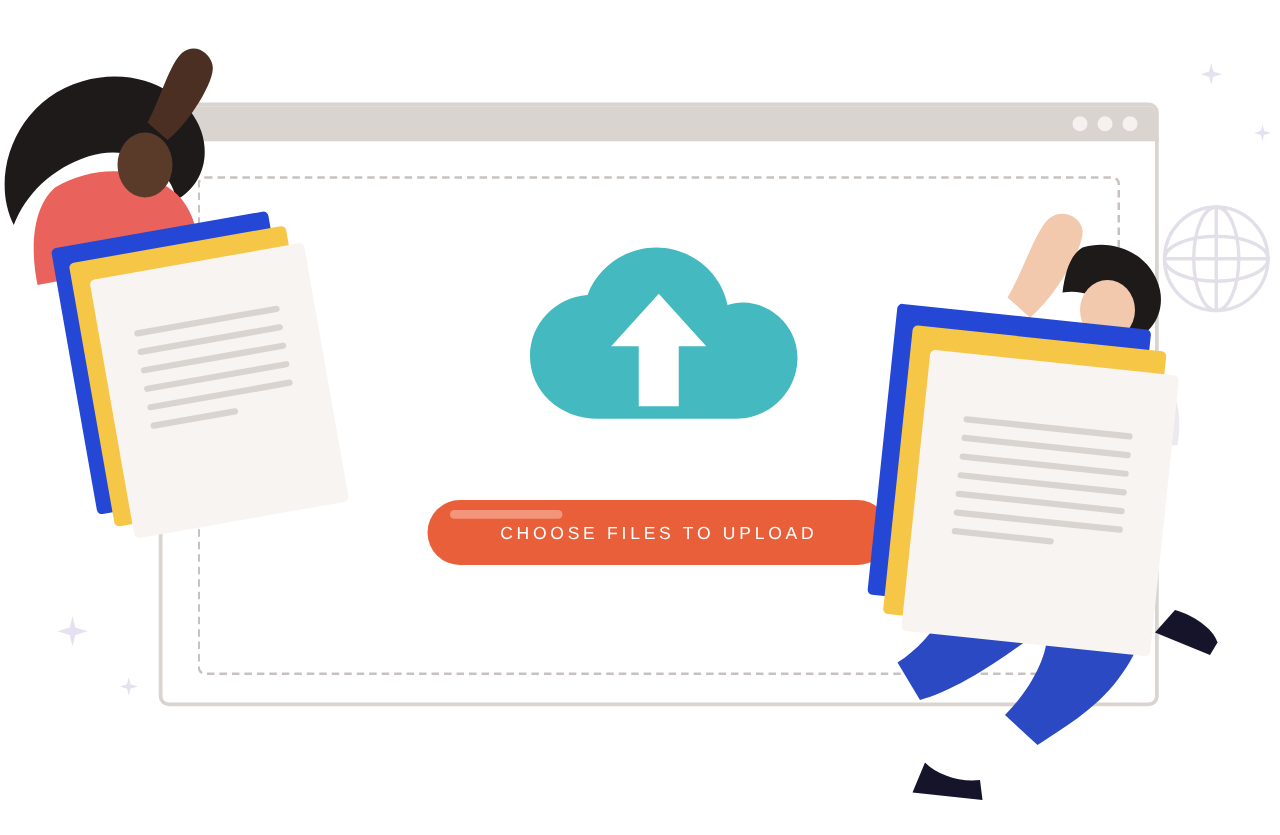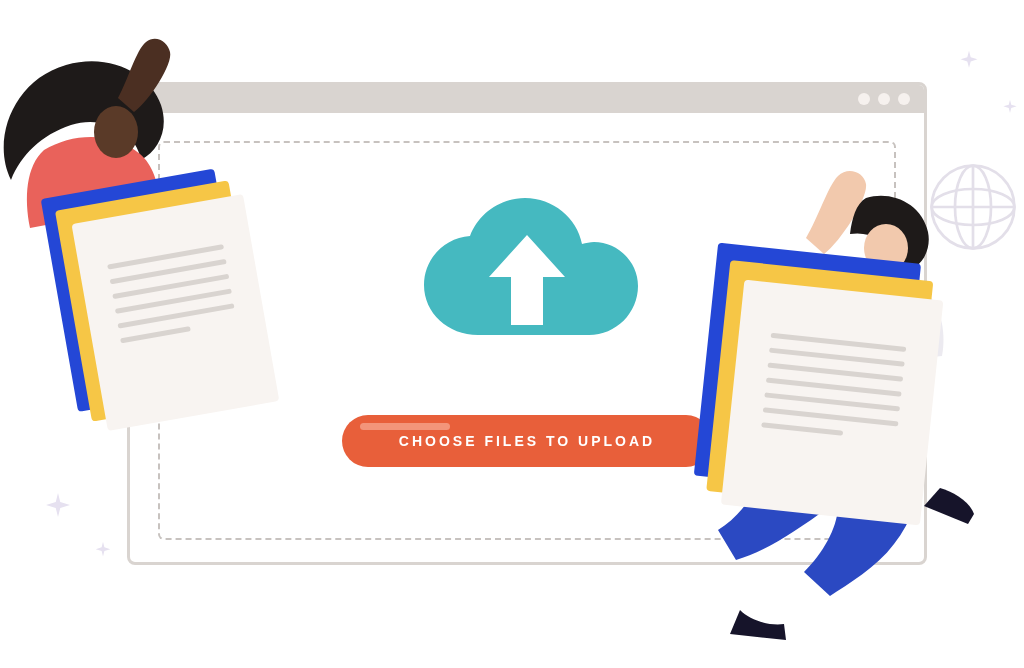--- a/index.html
+++ b/index.html
@@ -50,30 +50,30 @@
     border: 2px dashed #c7c2bf;
     border-radius: 6px;
     display: flex;
     flex-direction: column;
     align-items: center;
   }
   .cloud-wrap {
     margin-top: 52px;
   }
   .upload-button {
-    margin-top: 56px;
+    margin-top: 40px;
     background: #e85f3a;
     color: #ffffff;
     border: none;
     border-radius: 26px;
     width: 370px;
     height: 52px;
     font-size: 14px;
     letter-spacing: 3px;
-    font-weight: 700;
+    font-weight: 400;
     cursor: pointer;
     position: relative;
   }
   .upload-button::before {
     content: "";
     position: absolute;
     left: 18px;
     top: 8px;
     width: 90px;
     height: 7px;

